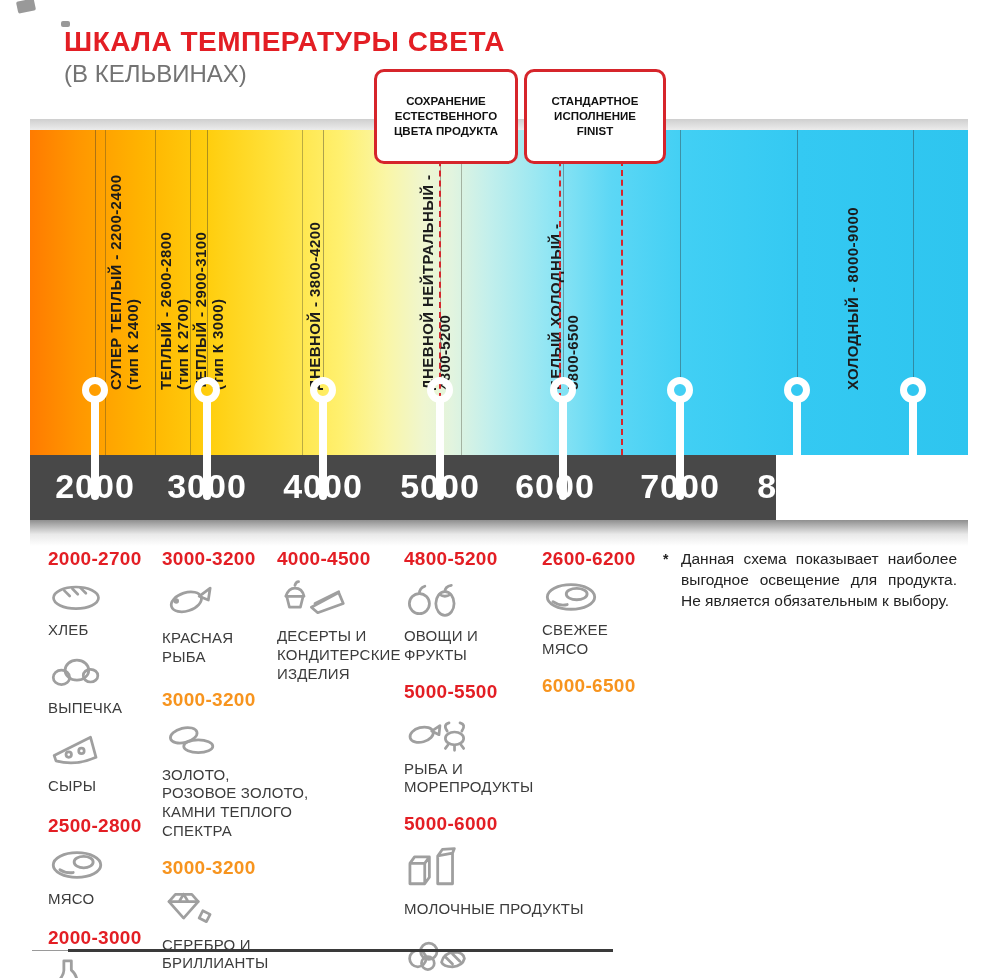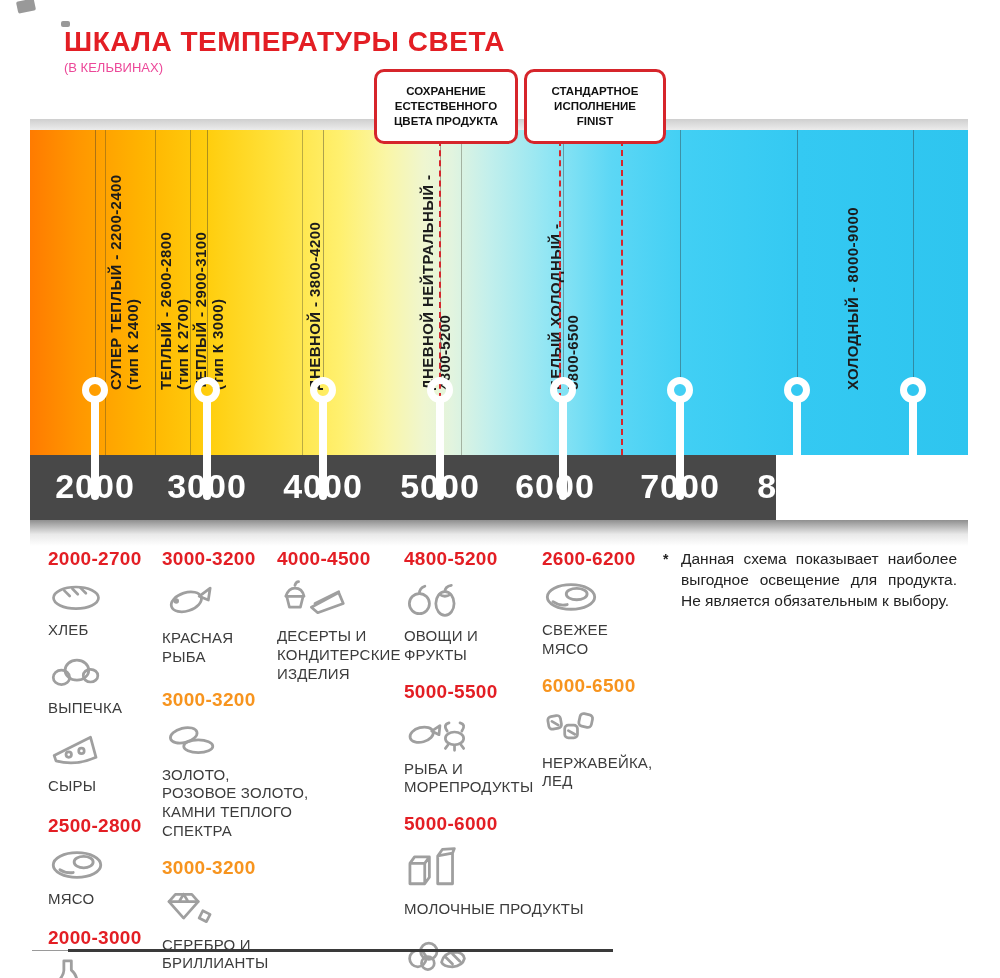--- a/index.html
+++ b/index.html
@@ -5,24 +5,24 @@
   :root{
     --red:#E31E24; --orange:#F7941E; --bar:#484848; --icon:#9f9f9f; --ink:#1e1e1e;
   }
   html,body{margin:0;padding:0;background:#fff;}
   body{font-family:"Liberation Sans",sans-serif;color:var(--ink);}
   .canvas{position:relative;width:1000px;height:978px;background:#fff;overflow:hidden;}
 
   .smudge{position:absolute;background:#777;opacity:.75;border-radius:2px;}
 
   .title{position:absolute;left:64px;top:26px;font-size:28px;font-weight:bold;color:var(--red);letter-spacing:.5px;}
-  .subtitle{position:absolute;left:64px;top:60px;font-size:13px;color:#ec4899;}
+  .subtitle{position:absolute;left:64px;top:60px;font-size:24px;color:#737373;}
 
   .callout{position:absolute;top:69px;background:#fff;border:3px solid #d6252b;border-radius:10px;
-           padding:12px 4px;text-align:center;font-size:11.5px;font-weight:bold;line-height:1.3;color:#111;z-index:5;}
+           padding:22px 4px;text-align:center;font-size:11.5px;font-weight:bold;line-height:1.3;color:#111;z-index:5;}
   .callout div{white-space:nowrap;}
   #callout-1{left:374px;width:130px;}
   #callout-2{left:524px;width:128px;}
 
   .band-top-strip{position:absolute;left:30px;top:119px;width:938px;height:11px;
                   background:linear-gradient(#cfcfcf,#ececec);}
   .band{position:absolute;left:30px;top:130px;width:938px;height:325px;
         background:linear-gradient(90deg,#FF7B00 0%,#FF9600 5%,#FFB400 12%,#FFCE0E 19%,#FFE13A 26%,
         #FFF06E 33%,#FAF6A6 38%,#EFF6D0 42%,#E2F4DF 45%,#C2EFEC 49%,#93E6F3 55%,#5CD7F5 62%,
         #41CFF4 70%,#34C9F2 82%,#2EC5EF 100%);z-index:2;}
@@ -356,32 +356,20 @@
               <ellipse cx="36" cy="17" rx="11" ry="6"></ellipse>
               <path d="M11 25 q7 5 15 3"></path>
             </svg>
         </span>
         <div class="p-label">СВЕЖЕЕ
 МЯСО</div>
       </div>
     </div>
     <div class="block" style="margin-top:16px">
       <div class="range" data-color="orange">6000-6500</div>
-      <div class="pitem">
-        <span class="picon">
-          <svg width="60" height="42" viewBox="0 0 64 46">
-              <rect x="6" y="12" width="14" height="14" rx="4" transform="rotate(-10 13 19)"></rect>
-              <rect x="24" y="22" width="14" height="14" rx="4"></rect>
-              <rect x="40" y="10" width="14" height="14" rx="4" transform="rotate(12 47 17)"></rect>
-              <path d="M10 18 l7 4 M28 28 l7 4"></path>
-            </svg>
-        </span>
-        <div class="p-label">НЕРЖАВЕЙКА,
-ЛЕД</div>
-      </div>
     </div>
   </div>
 
   <div class="footnote">
     <span class="fn-marker">*</span>
     <div class="fn-text">Данная схема показывает наиболее выгодное освещение для продукта. Не является обязательным к выбору.</div>
   </div>
 
   <div class="bottomline-light"></div>
   <div class="bottomline-dark"></div>

